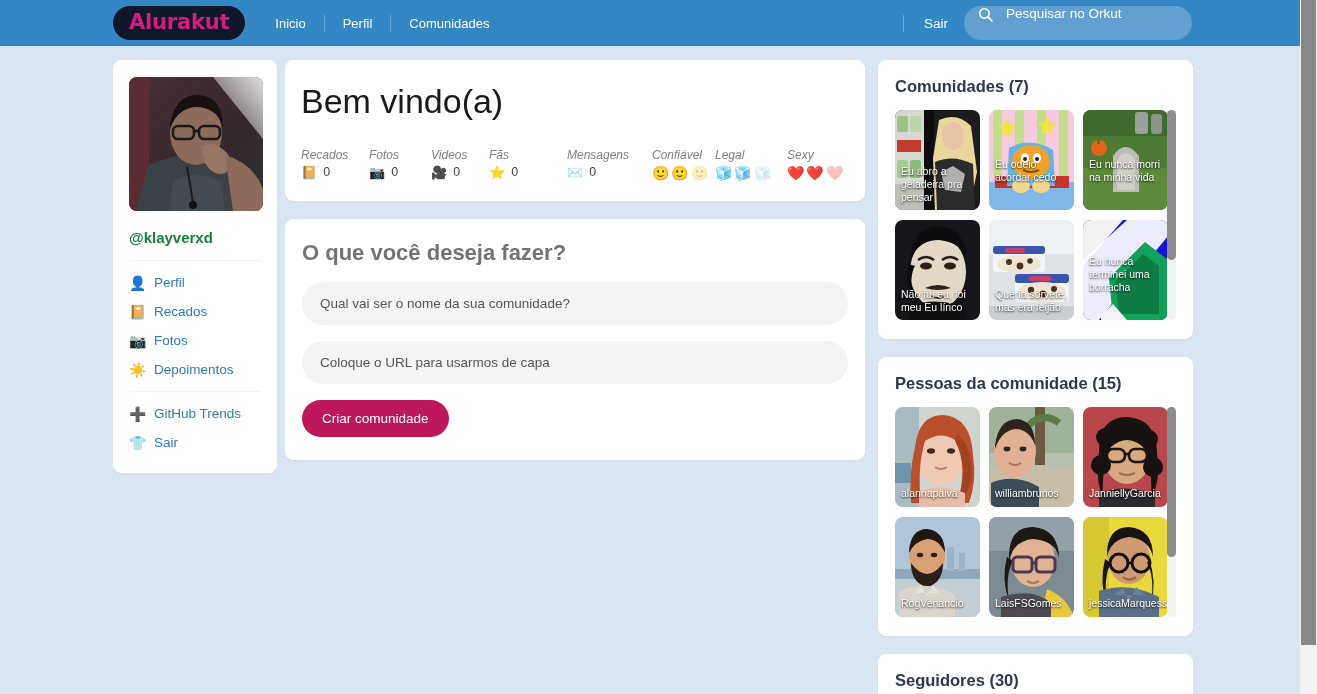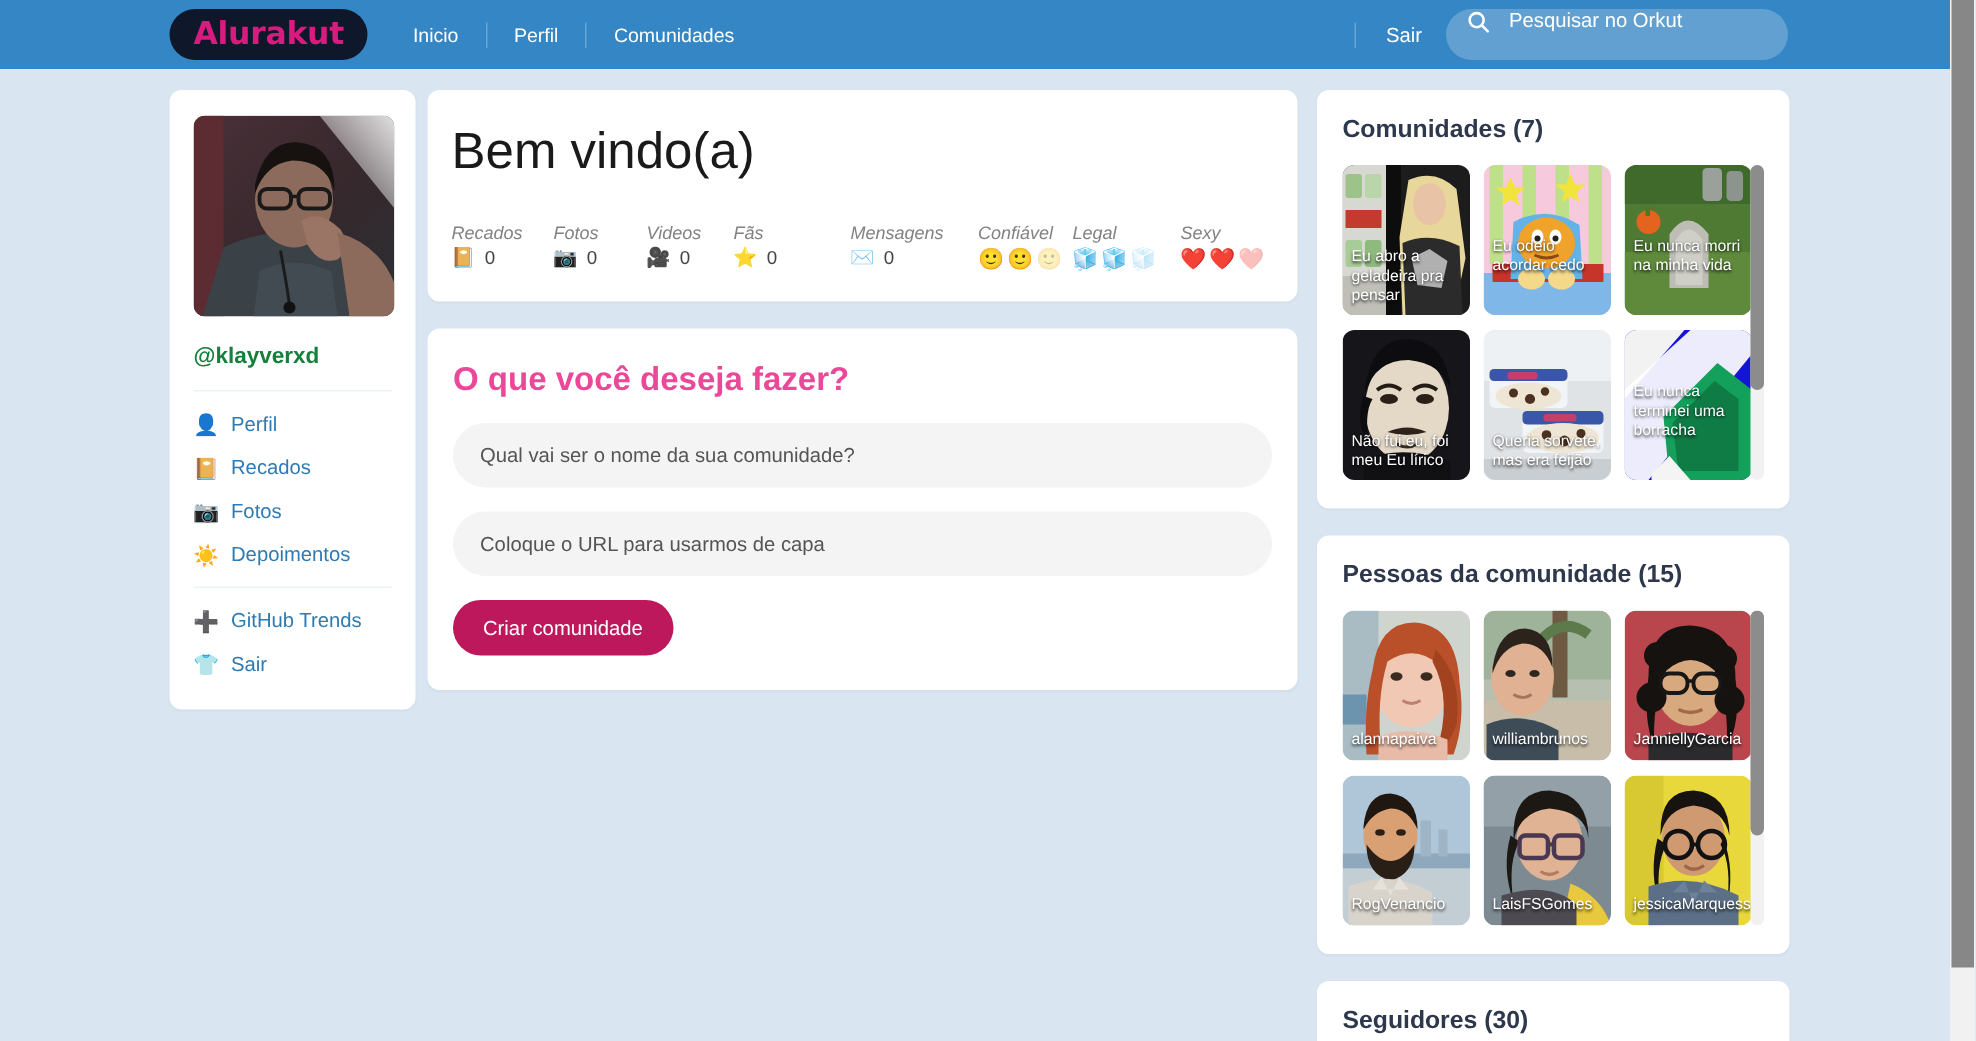--- a/index.html
+++ b/index.html
@@ -134,21 +134,21 @@
   .stat-emoji { font-size: 13px; line-height: 1;
     font-family: "DejaVu Sans", sans-serif; }
   .rating-row { display: flex; gap: 2px; margin-top: 4px; }
   .rating-row .dot { font-size: 14px; line-height: 1;
     font-family: "DejaVu Sans", sans-serif; }
   .dim { opacity: 0.33; }
 
   
   .form-box { padding: 20px 16px 22px; }
   .form-title {
-    font-size: 22px; font-weight: bold; color: #ec4899;
+    font-size: 22px; font-weight: bold; color: #737373;
     margin-bottom: 16px;
   }
   .field {
     display: block; width: 100%; height: 43px;
     background: #f4f4f4; border: none; border-radius: 999px;
     padding: 0 18px; outline: none;
     font-size: 13.5px; color: #555;
     font-family: "Liberation Sans", sans-serif;
     margin-bottom: 16px;
   }

